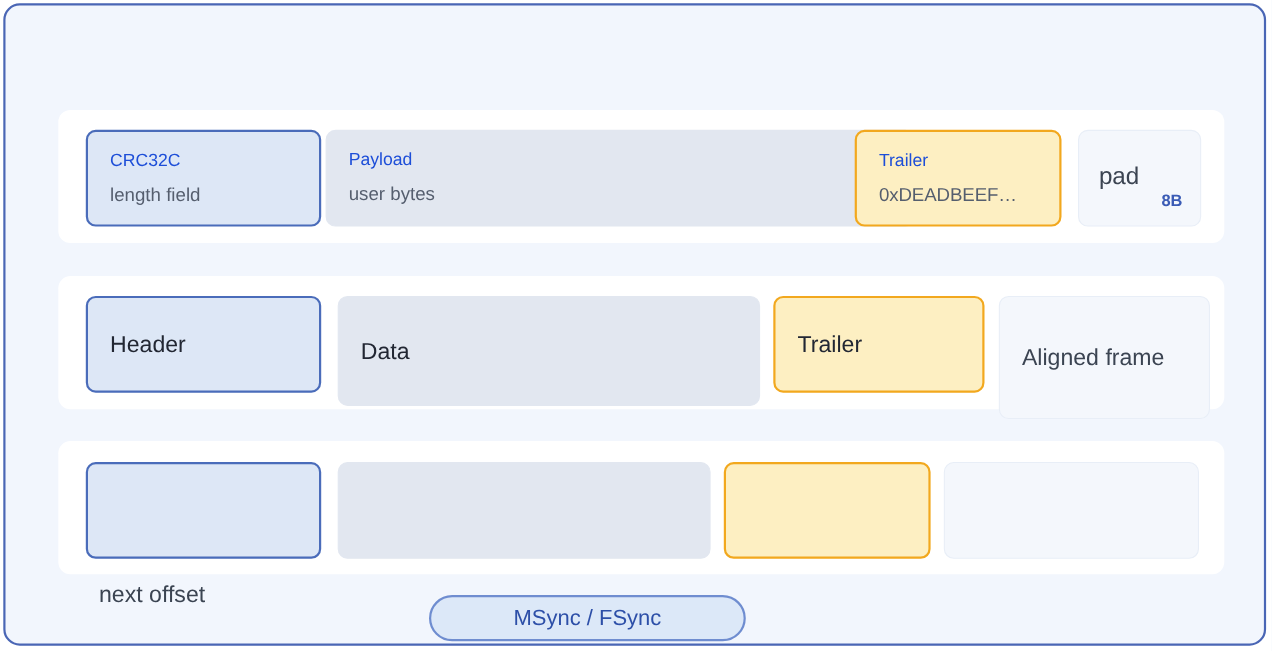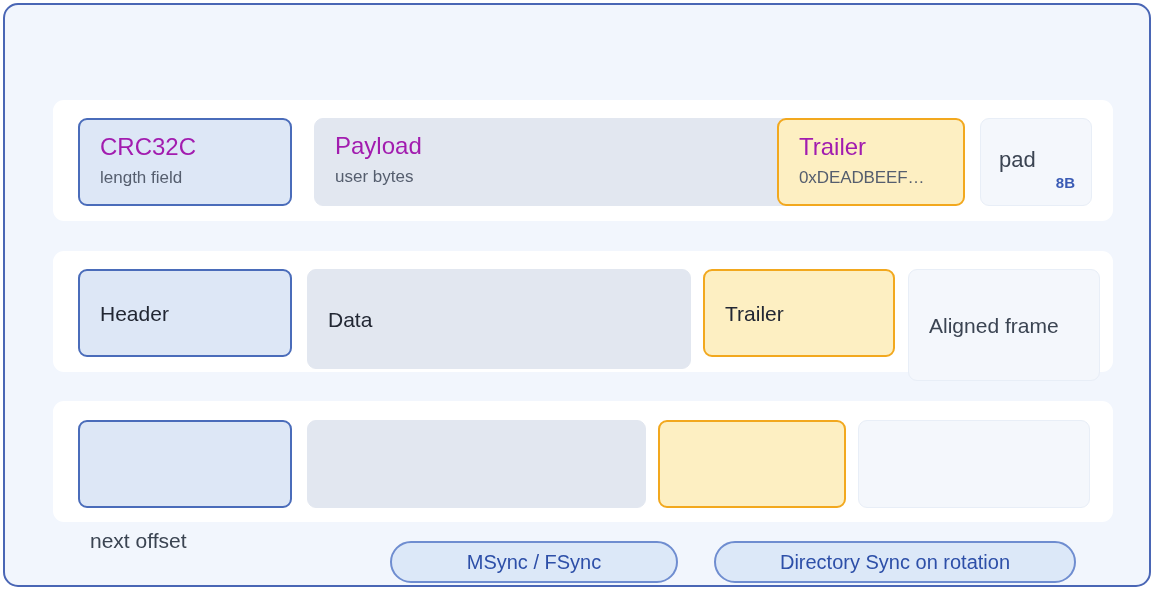--- a/index.html
+++ b/index.html
@@ -67,23 +67,23 @@
   .seg.yellow {
     background: #fdefc2;
     border: 2px solid #f2a81e;
   }
   .seg.pale {
     background: #f4f7fc;
     border: 1px solid #e8eef7;
   }
 
   .seg-title {
-    font-size: 24px;
+    font-size: 16px;
     line-height: 26px;
-    color: #a21caf;
+    color: #1d4ed8;
     white-space: nowrap;
   }
   .seg-sub {
     font-size: 17px;
     line-height: 22px;
     color: #555e6e;
     margin-top: 7px;
     white-space: nowrap;
   }
   .seg-sub.mono {
@@ -118,21 +118,21 @@
     position: absolute;
     right: 16px;
     bottom: 14px;
     font-size: 15px;
     font-weight: bold;
     color: #3a5bb5;
   }
 
   
   .r1-crc     { left: 73px;  top: 113px; width: 214px; height: 88px; }
-  .r1-payload { left: 309px; top: 113px; width: 536px; height: 88px; }
+  .r1-payload { left: 291px; top: 113px; width: 536px; height: 88px; }
   .r1-trailer { left: 772px; top: 113px; width: 188px; height: 88px; }
   .r1-pad     { left: 975px; top: 113px; width: 112px; height: 88px; }
 
   
   .r2-header  { left: 73px;  top: 264px; width: 214px; height: 88px; }
   .r2-data    { left: 302px; top: 264px; width: 384px; height: 100px; }
   .r2-trailer { left: 698px; top: 264px; width: 192px; height: 88px; }
   .r2-aligned { left: 903px; top: 264px; width: 192px; height: 112px; }
 
   
@@ -229,17 +229,14 @@
   <div class="seg pale center r3-d">
     <div class="seg-label"></div>
   </div>
 
   <div class="next-offset">next offset</div>
 
   <div class="pill pill-msync">
     <span>MSync / FSync</span>
   </div>
 
-  <div class="pill pill-dirsync">
-    <span>Directory Sync on rotation</span>
-  </div>
 
 </div>
 
 </body></html>

